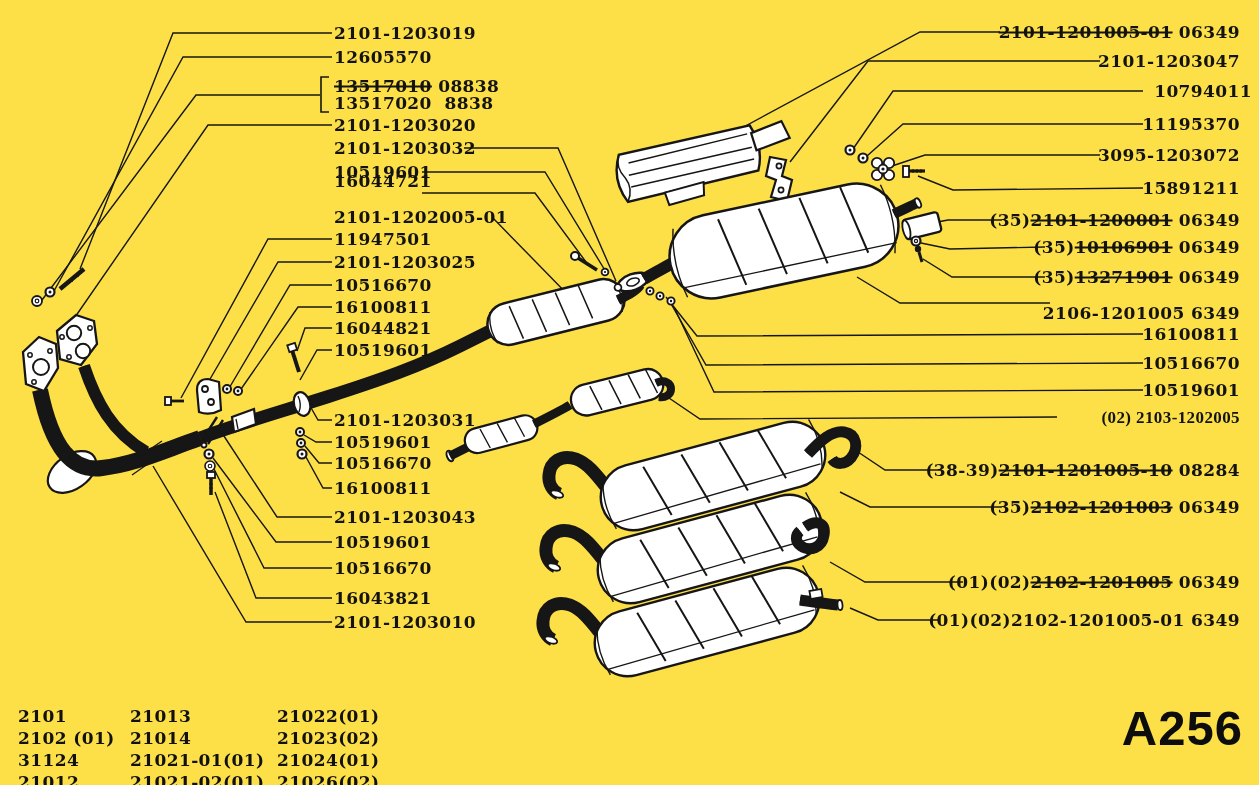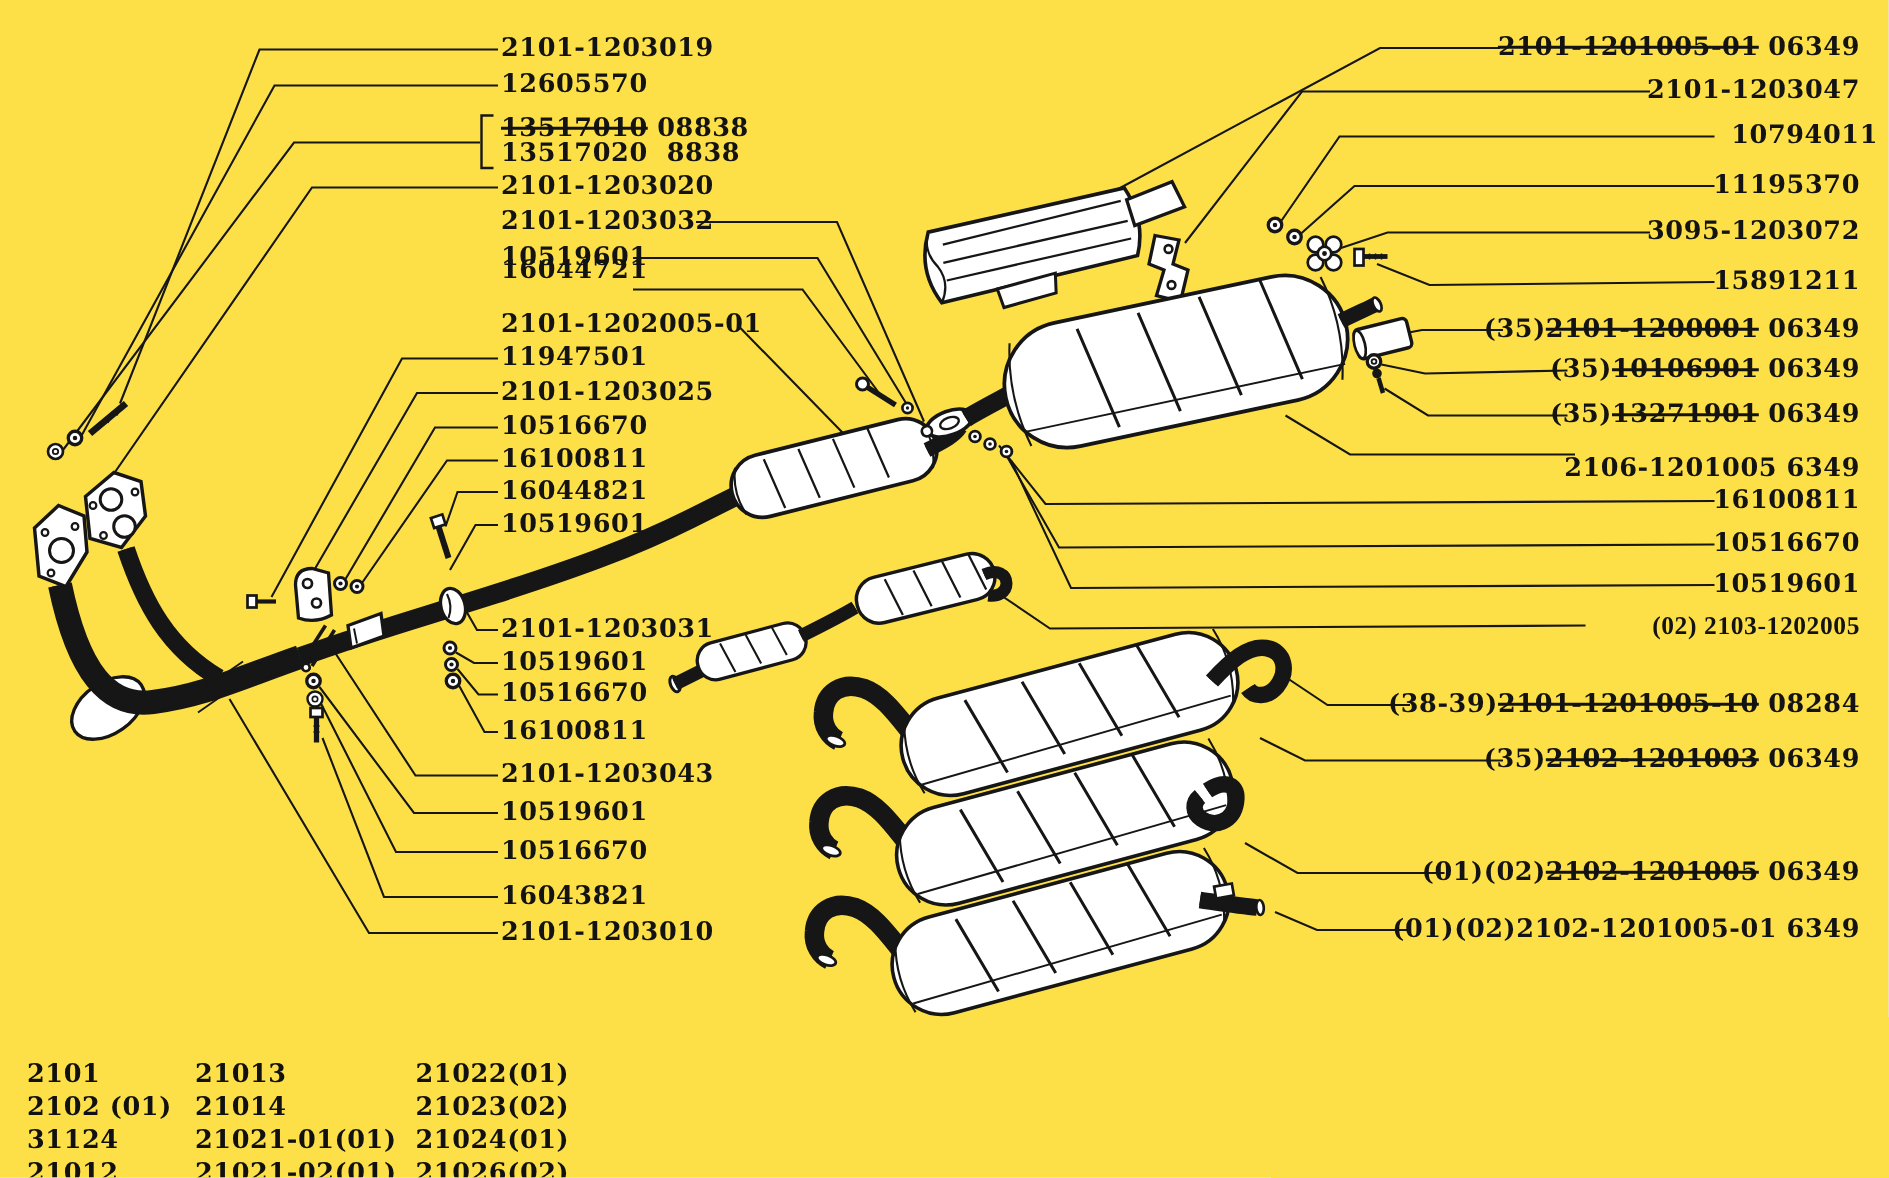--- a/index.html
+++ b/index.html
@@ -347,13 +347,14 @@
       <span class="cell">21014</span>
       <span class="cell">21023(02)</span>
       <span class="cell">31124</span>
       <span class="cell">21021-01(01)</span>
       <span class="cell">21024(01)</span>
       <span class="cell">21012</span>
       <span class="cell">21021-02(01)</span>
       <span class="cell">21026(02)</span>
     </div>
 
+  <div id="sheet-code">A256</div>
 </div>
 
 </body></html>

